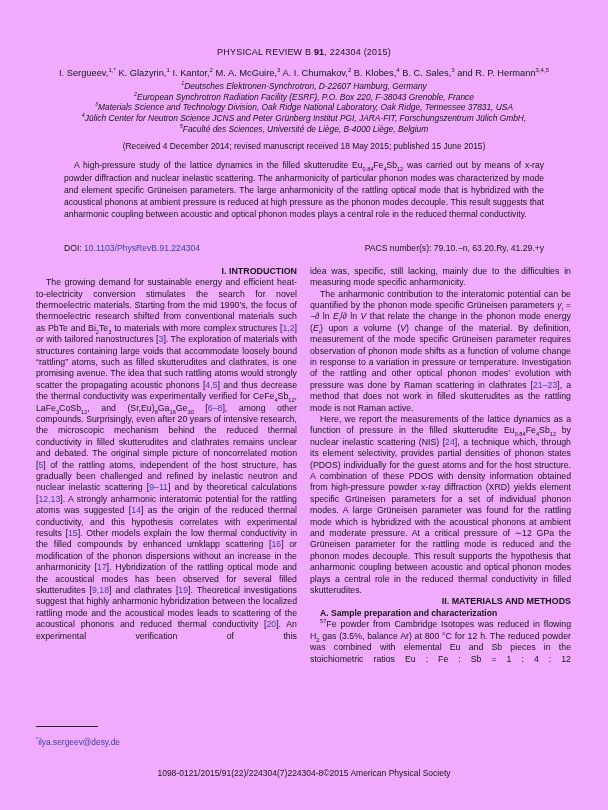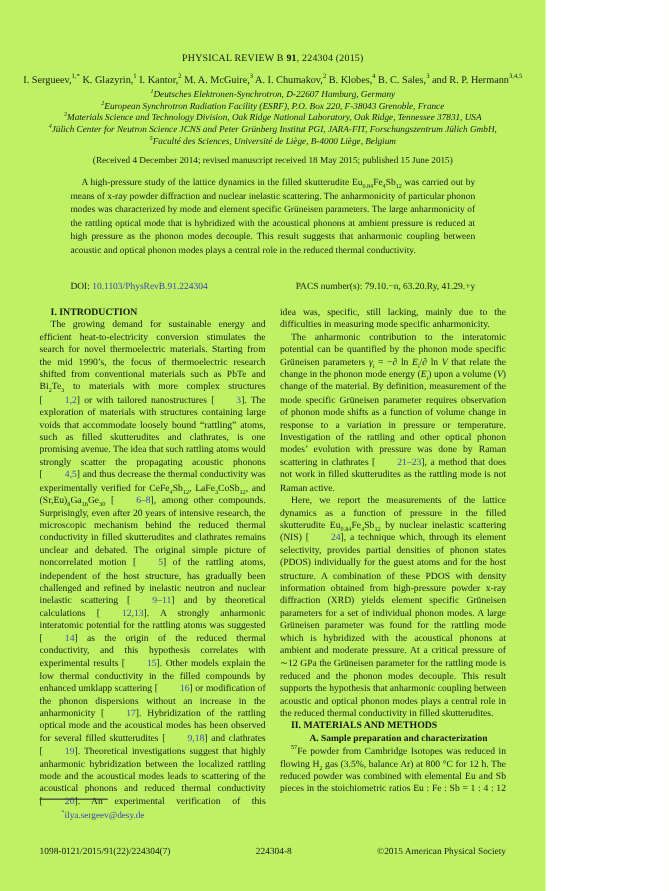--- a/index.html
+++ b/index.html
@@ -1,43 +1,43 @@
 <!DOCTYPE html>
 <html><head>
 <meta charset="utf-8">
 <style>
   html,body { margin:0; padding:0; background:#ffffff; }
   .page {
-    position:relative; width:496px; height:810px; background:#bef264;
-    color:#161616; font-family:Liberation Serif, serif;
+    position:relative; width:608px; height:810px; background:#f0abfc;
+    color:#161616; font-family:Liberation Sans, sans-serif;
     box-sizing:border-box; overflow:hidden;
   }
   .journal-header { padding-top:47px; text-align:center; font-size:9px; letter-spacing:0.2px; }
   .journal-header .vol { font-weight:bold; }
   .paper-title { margin-top:13px; text-align:center; font-weight:bold; font-size:12.5px; }
   .authors-line { margin-top:11px; text-align:center; font-size:9.3px; }
   .affils { margin-top:3px; text-align:center; font-style:italic; font-size:8.4px; line-height:10.7px; }
   .received-line { text-align:center; font-style:normal; font-size:8.4px; line-height:10.7px; margin-top:6px; }
   .abstract-text { margin:8px 64px 0 64px; font-size:8.6px; line-height:12.3px; text-align:justify; text-indent:10px; }
   .doi-pacs { margin:22px 64px 0 64px; display:flex; justify-content:space-between; font-size:8.6px; }
   .doi-link { color:#3a43ab; }
-  .ref-link { color:#3a43ab;margin-left:20px; }
+  .ref-link { color:#3a43ab; }
   .columns { margin:13px 36px 0 36px; display:flex; gap:13px; }
   .col { width:261px; font-size:8.75px; line-height:11.4px; text-align:justify; }
-  .sec-head { text-align:left; font-weight:bold; font-size:8.9px; margin:0 0 7px 0; text-indent:0; }
+  .sec-head { text-align:right; font-weight:bold; font-size:8.9px; margin:0 0 7px 0; text-indent:0; }
   .sec-head-2 { margin:12px 0 7px 0; }
-  .subsec-head { text-align:center; font-weight:bold; font-size:8.6px; margin:0 0 5px 0; text-indent:0; }
+  .subsec-head { font-weight:bold; font-size:8.6px; margin:0 0 5px 0; text-indent:0; }
   .col p { margin:0; text-indent:10px; }
   .col p.noindent { text-indent:0; }
   .col p.runon { text-align-last:justify; }
   sup { font-size:65%; line-height:0; vertical-align:super; }
   sub { font-size:65%; line-height:0; vertical-align:sub; }
   .footnote { position:absolute; left:36px; top:726px; width:261px; font-size:8.4px; }
   .footnote-rule { display:block; width:62px; border:none; border-top:1px solid #2a2a2a; margin:0 0 10px 0; }
-  .page-footer { position:absolute; left:36px; right:36px; top:768px; display:flex; justify-content:space-between; font-size:8.5px; }
+  .page-footer { position:absolute; left:36px; right:36px; top:768px; display:flex; justify-content:center; font-size:8.5px; }
 </style>
 </head>
 <body>
 
 <div class="page">
 
   <div class="journal-header">
     <span>PHYSICAL REVIEW B </span><span class="vol">91</span><span>, 224304 (2015)</span>
   </div>
 

